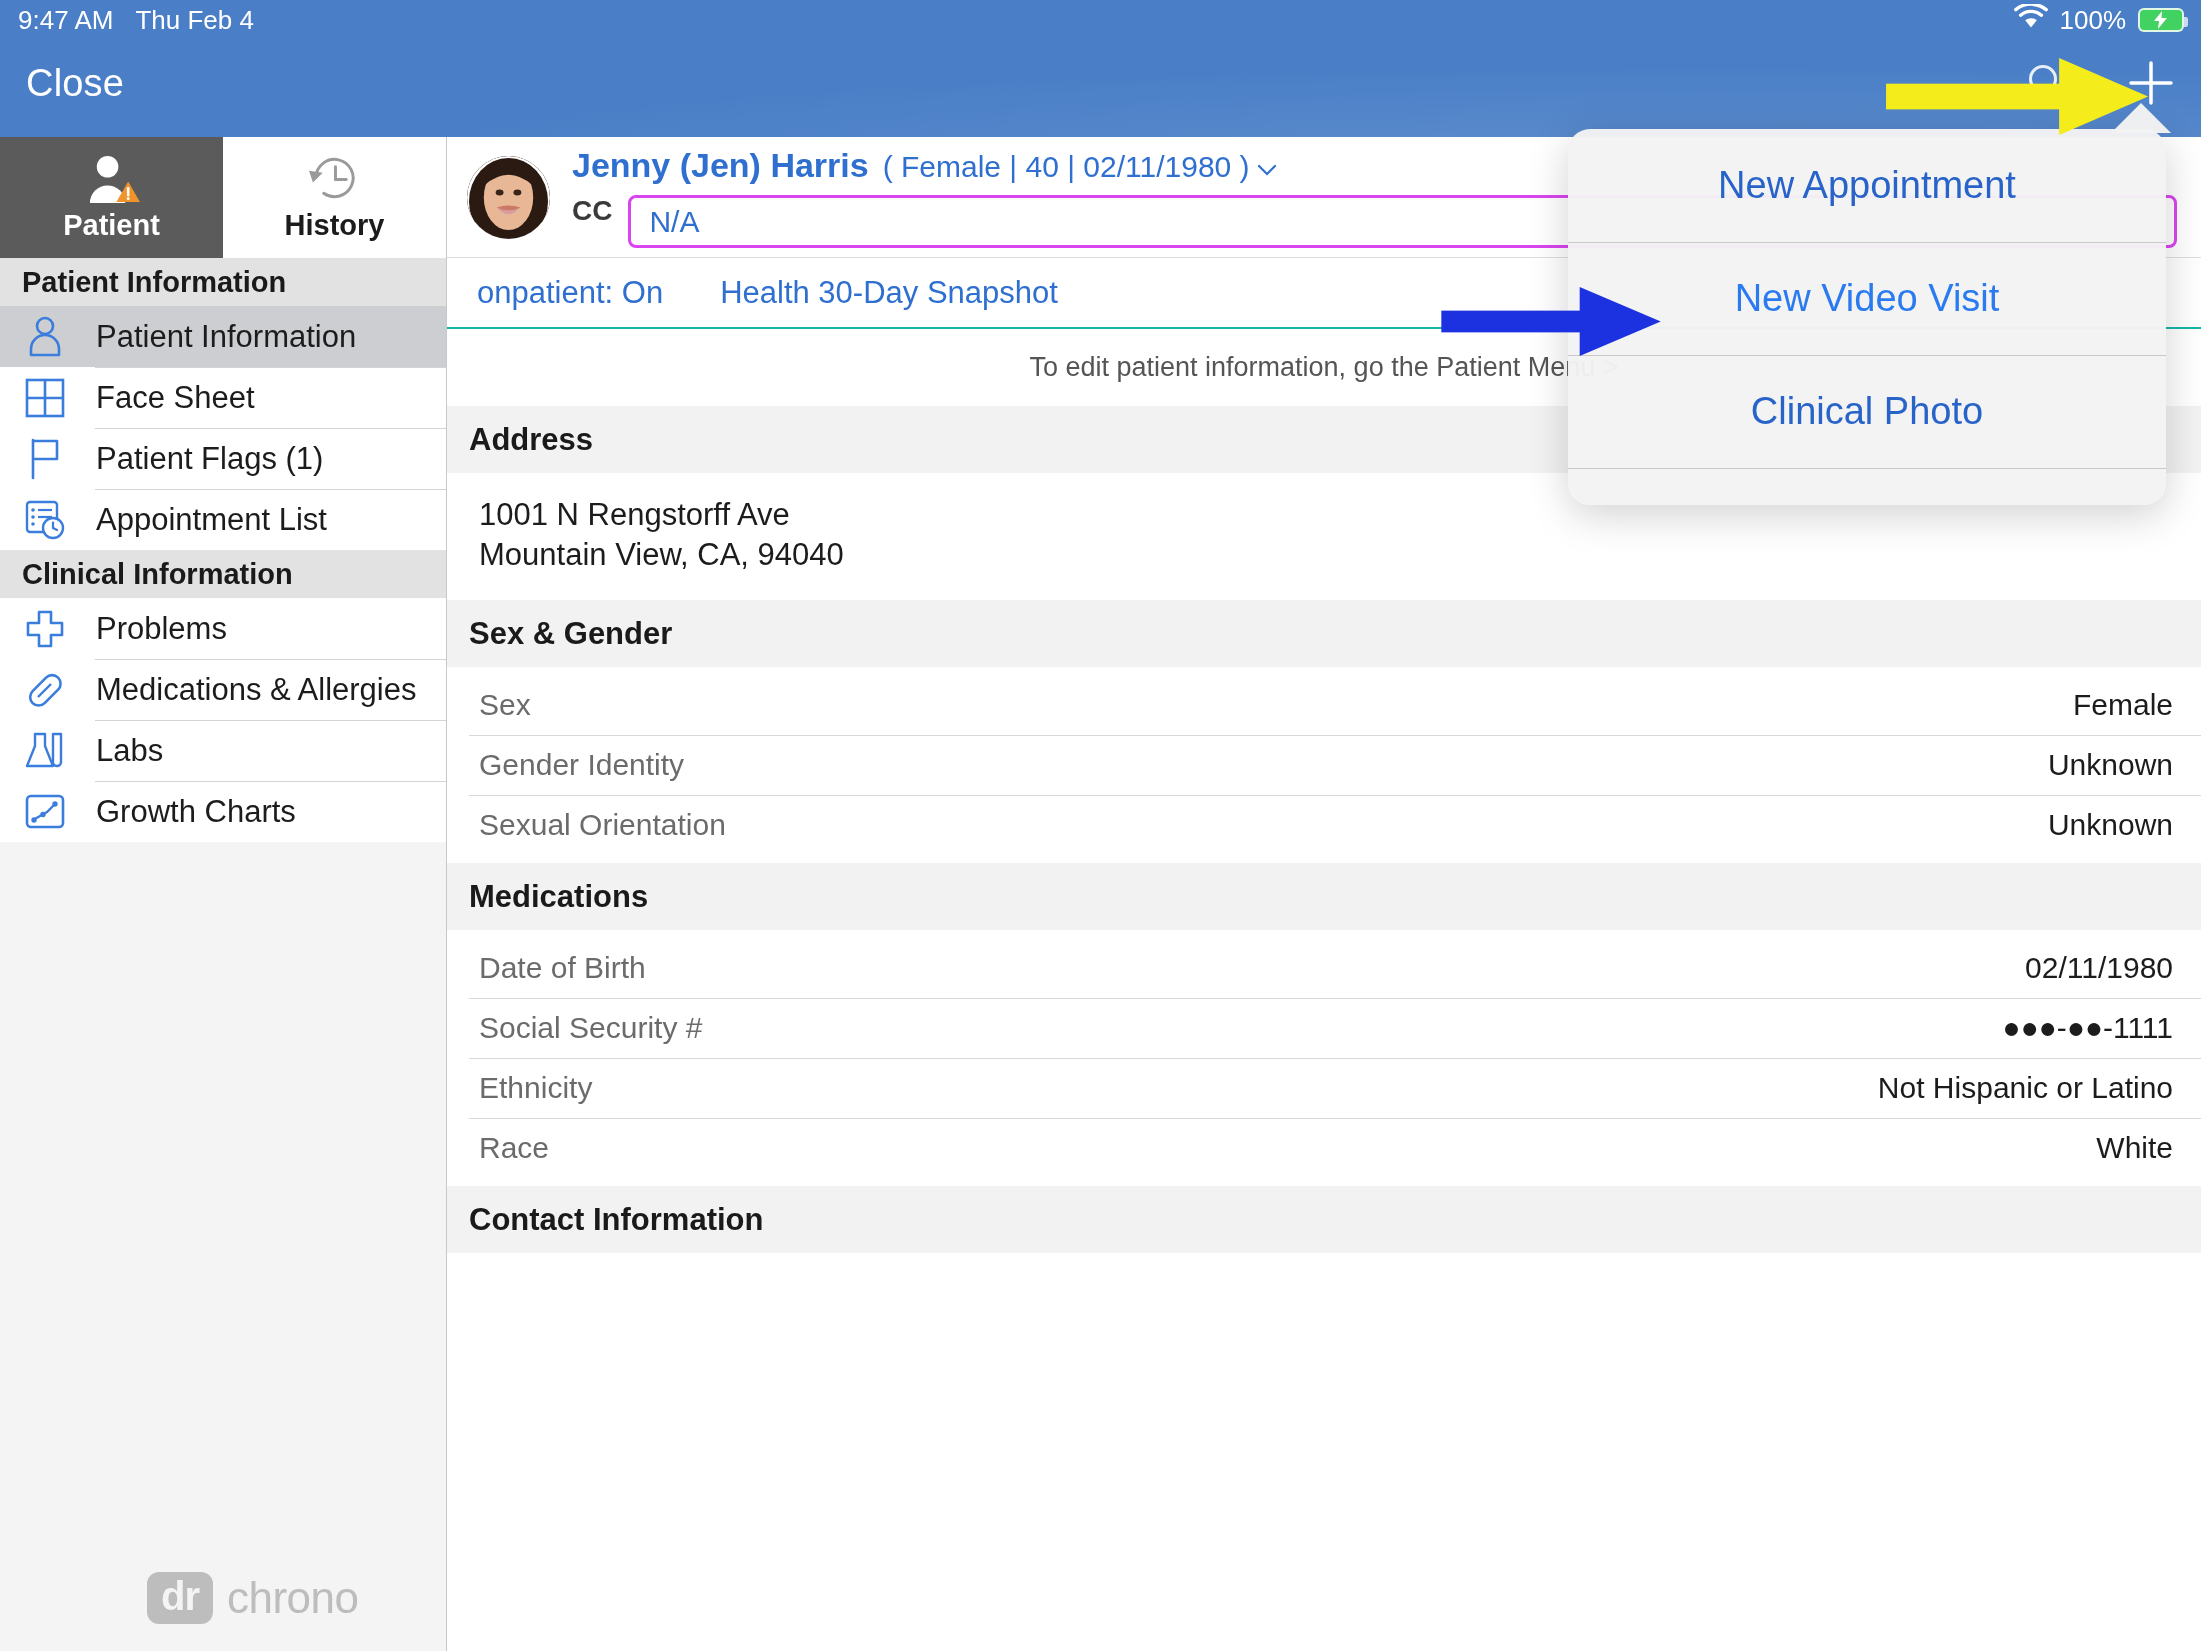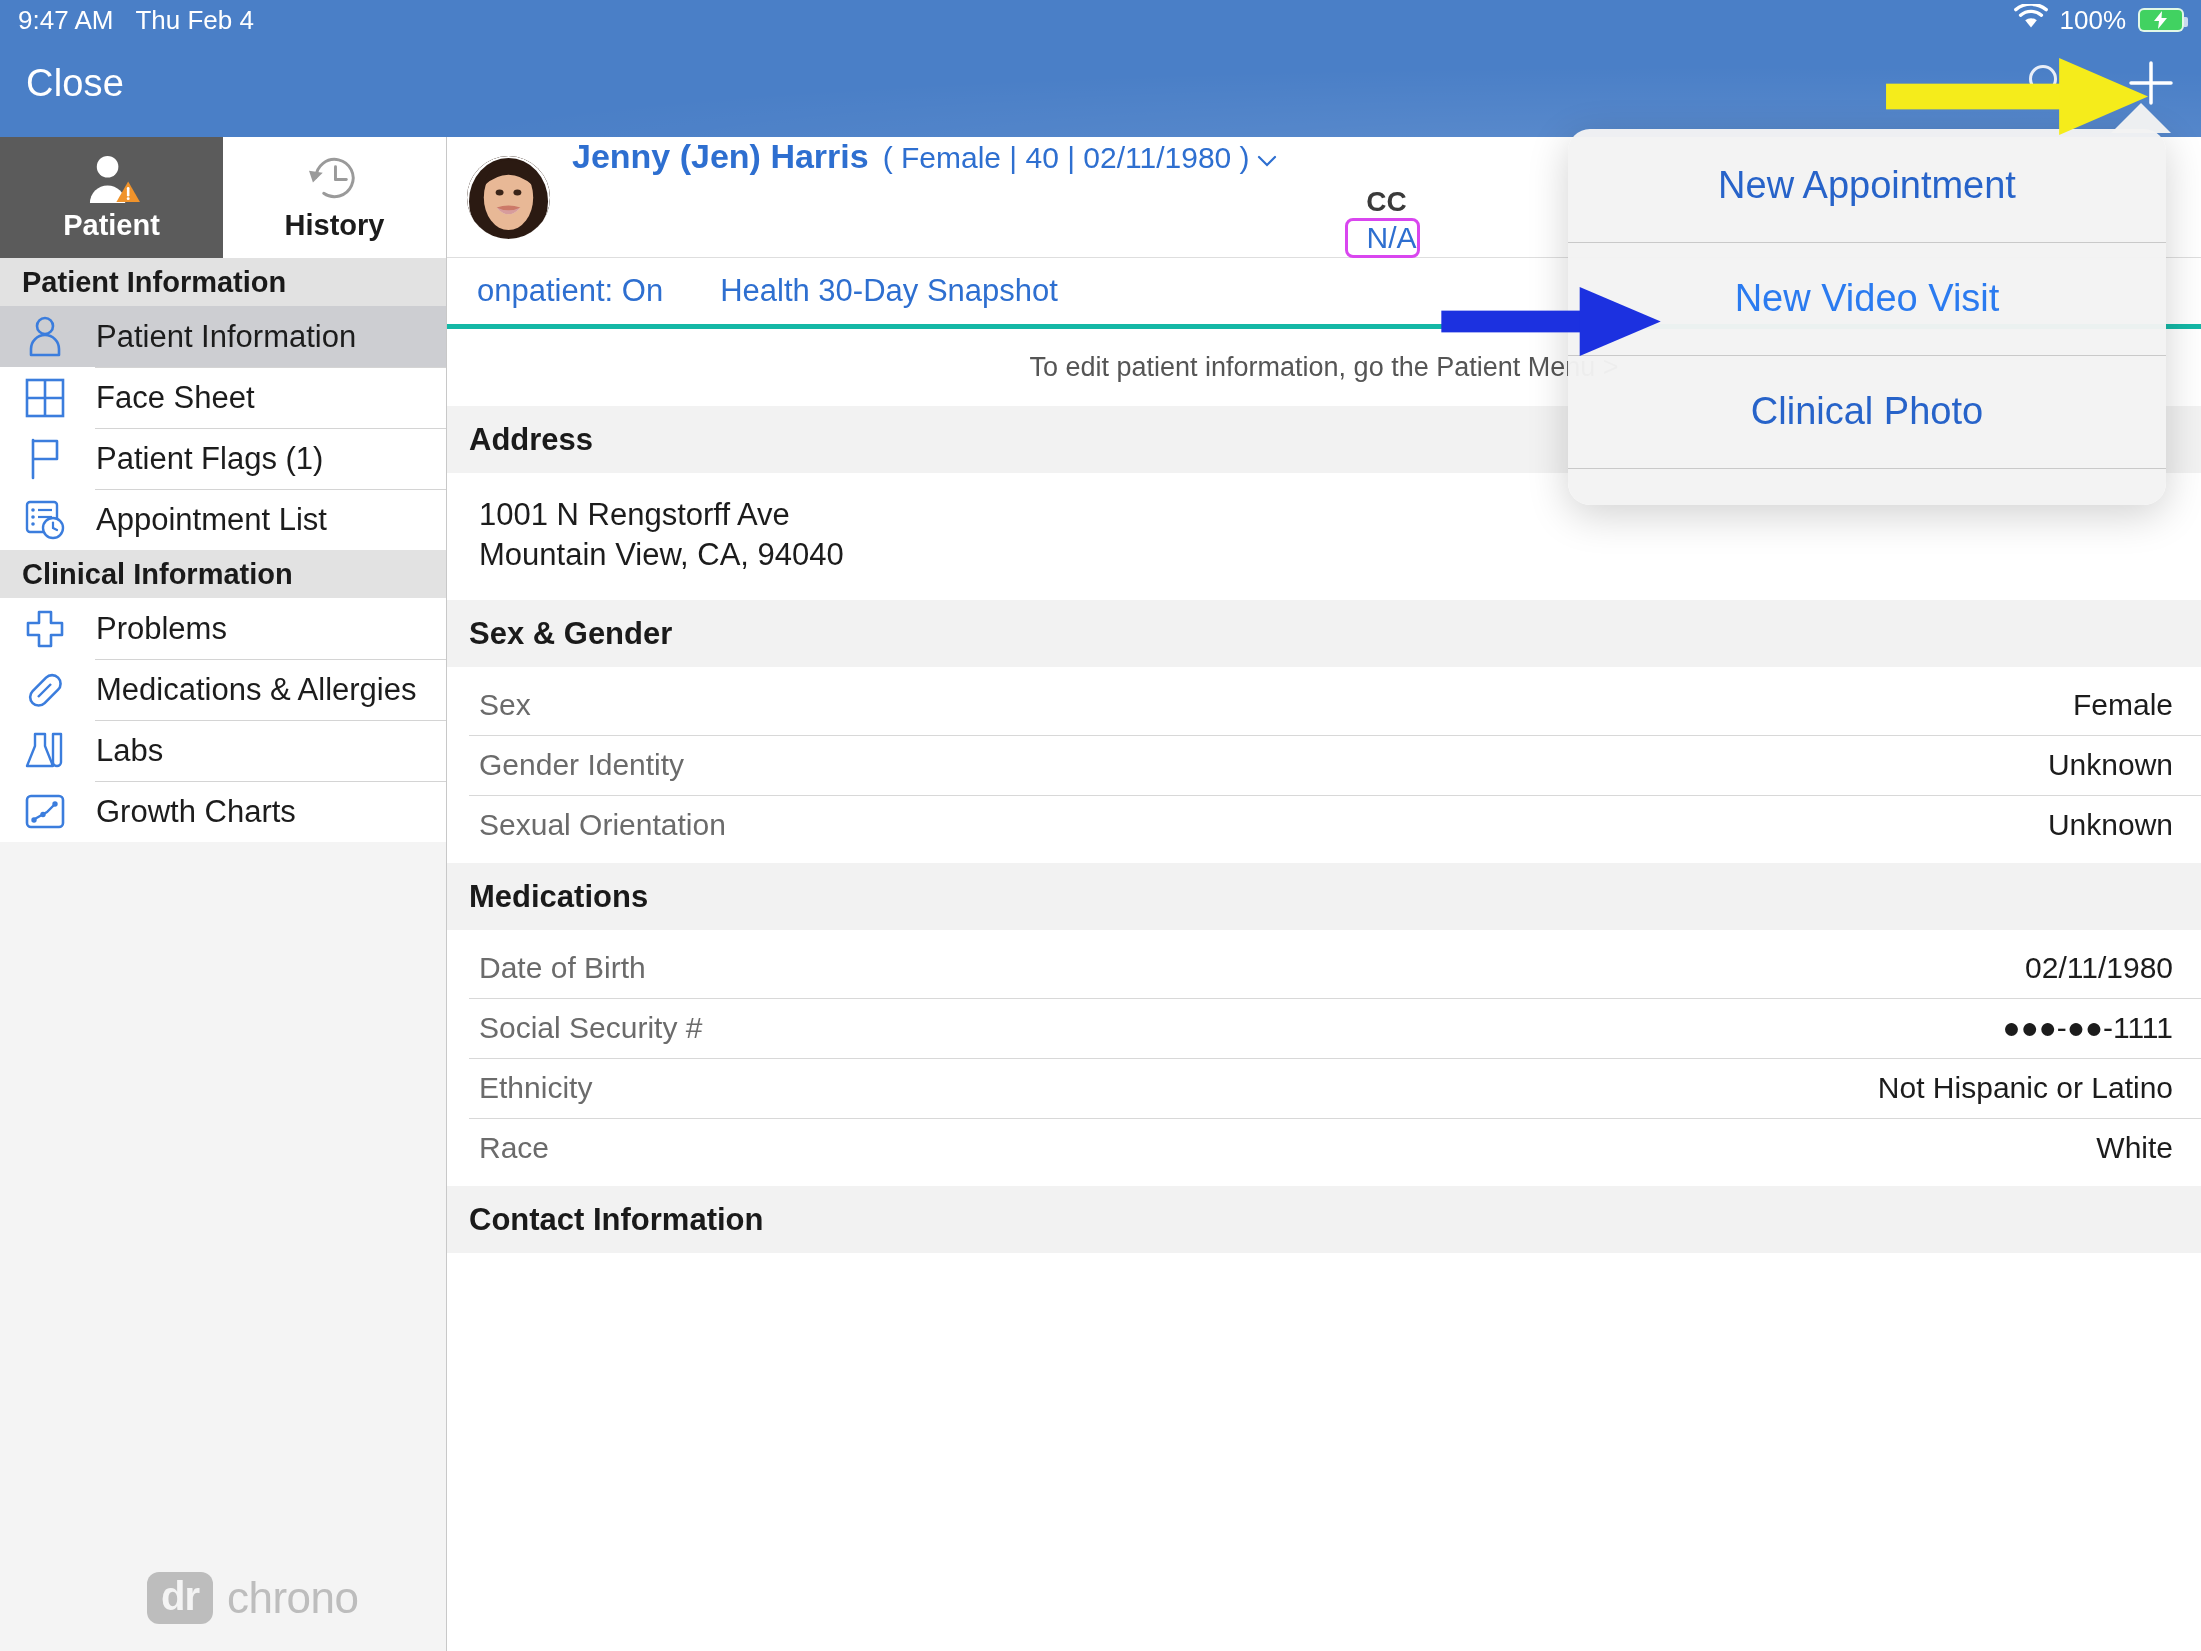--- a/index.html
+++ b/index.html
@@ -135,33 +135,33 @@
     background: #3b2a20; position: relative;
   }
   .avatar svg { display:block; }
   .ph-right { margin-left: 22px; flex: 1; }
   .ph-name-row { display: flex; align-items: baseline; gap: 14px; }
   .ph-name {
     font-size: 34px; font-weight: bold; color: #2e6fd0;
   }
   .ph-meta { font-size: 30px; color: #2e6fd0; }
   .ph-chevron { font-size: 20px; color: #2e6fd0; margin-left: -8px; }
-  .cc-row { display: flex; align-items: center; margin-top: 10px; flex-direction: column; }
+  .cc-row { display: flex; align-items: flex-start; margin-top: 10px; }
   .cc-label { font-size: 28px; color: #3a3a3a; font-weight: bold; }
   .cc-input {
     margin-left: 16px; flex: 1; margin-right: 24px;
     height: 53px; border: 3px solid #d946ef; border-radius: 8px;
     display: flex; align-items: center; padding-left: 18px;
     font-size: 30px; color: #2e6fd0; background: #ffffff;
   }
 
   .links-row {
     height: 71px; display: flex; align-items: center;
     padding-left: 30px; gap: 57px;
-    border-bottom: 5px solid #14b8a6; background:#ffffff;
+    border-bottom: 2px solid #14b8a6; background:#ffffff;
   }
   .link { font-size: 31px; color: #2e6fd0; cursor: pointer; }
 
   .edit-note {
     height: 77px; display: flex; align-items: center;
     justify-content: center; font-size: 27px; color: #555555;
     background: #ffffff;
   }
 
   .sec-header {

